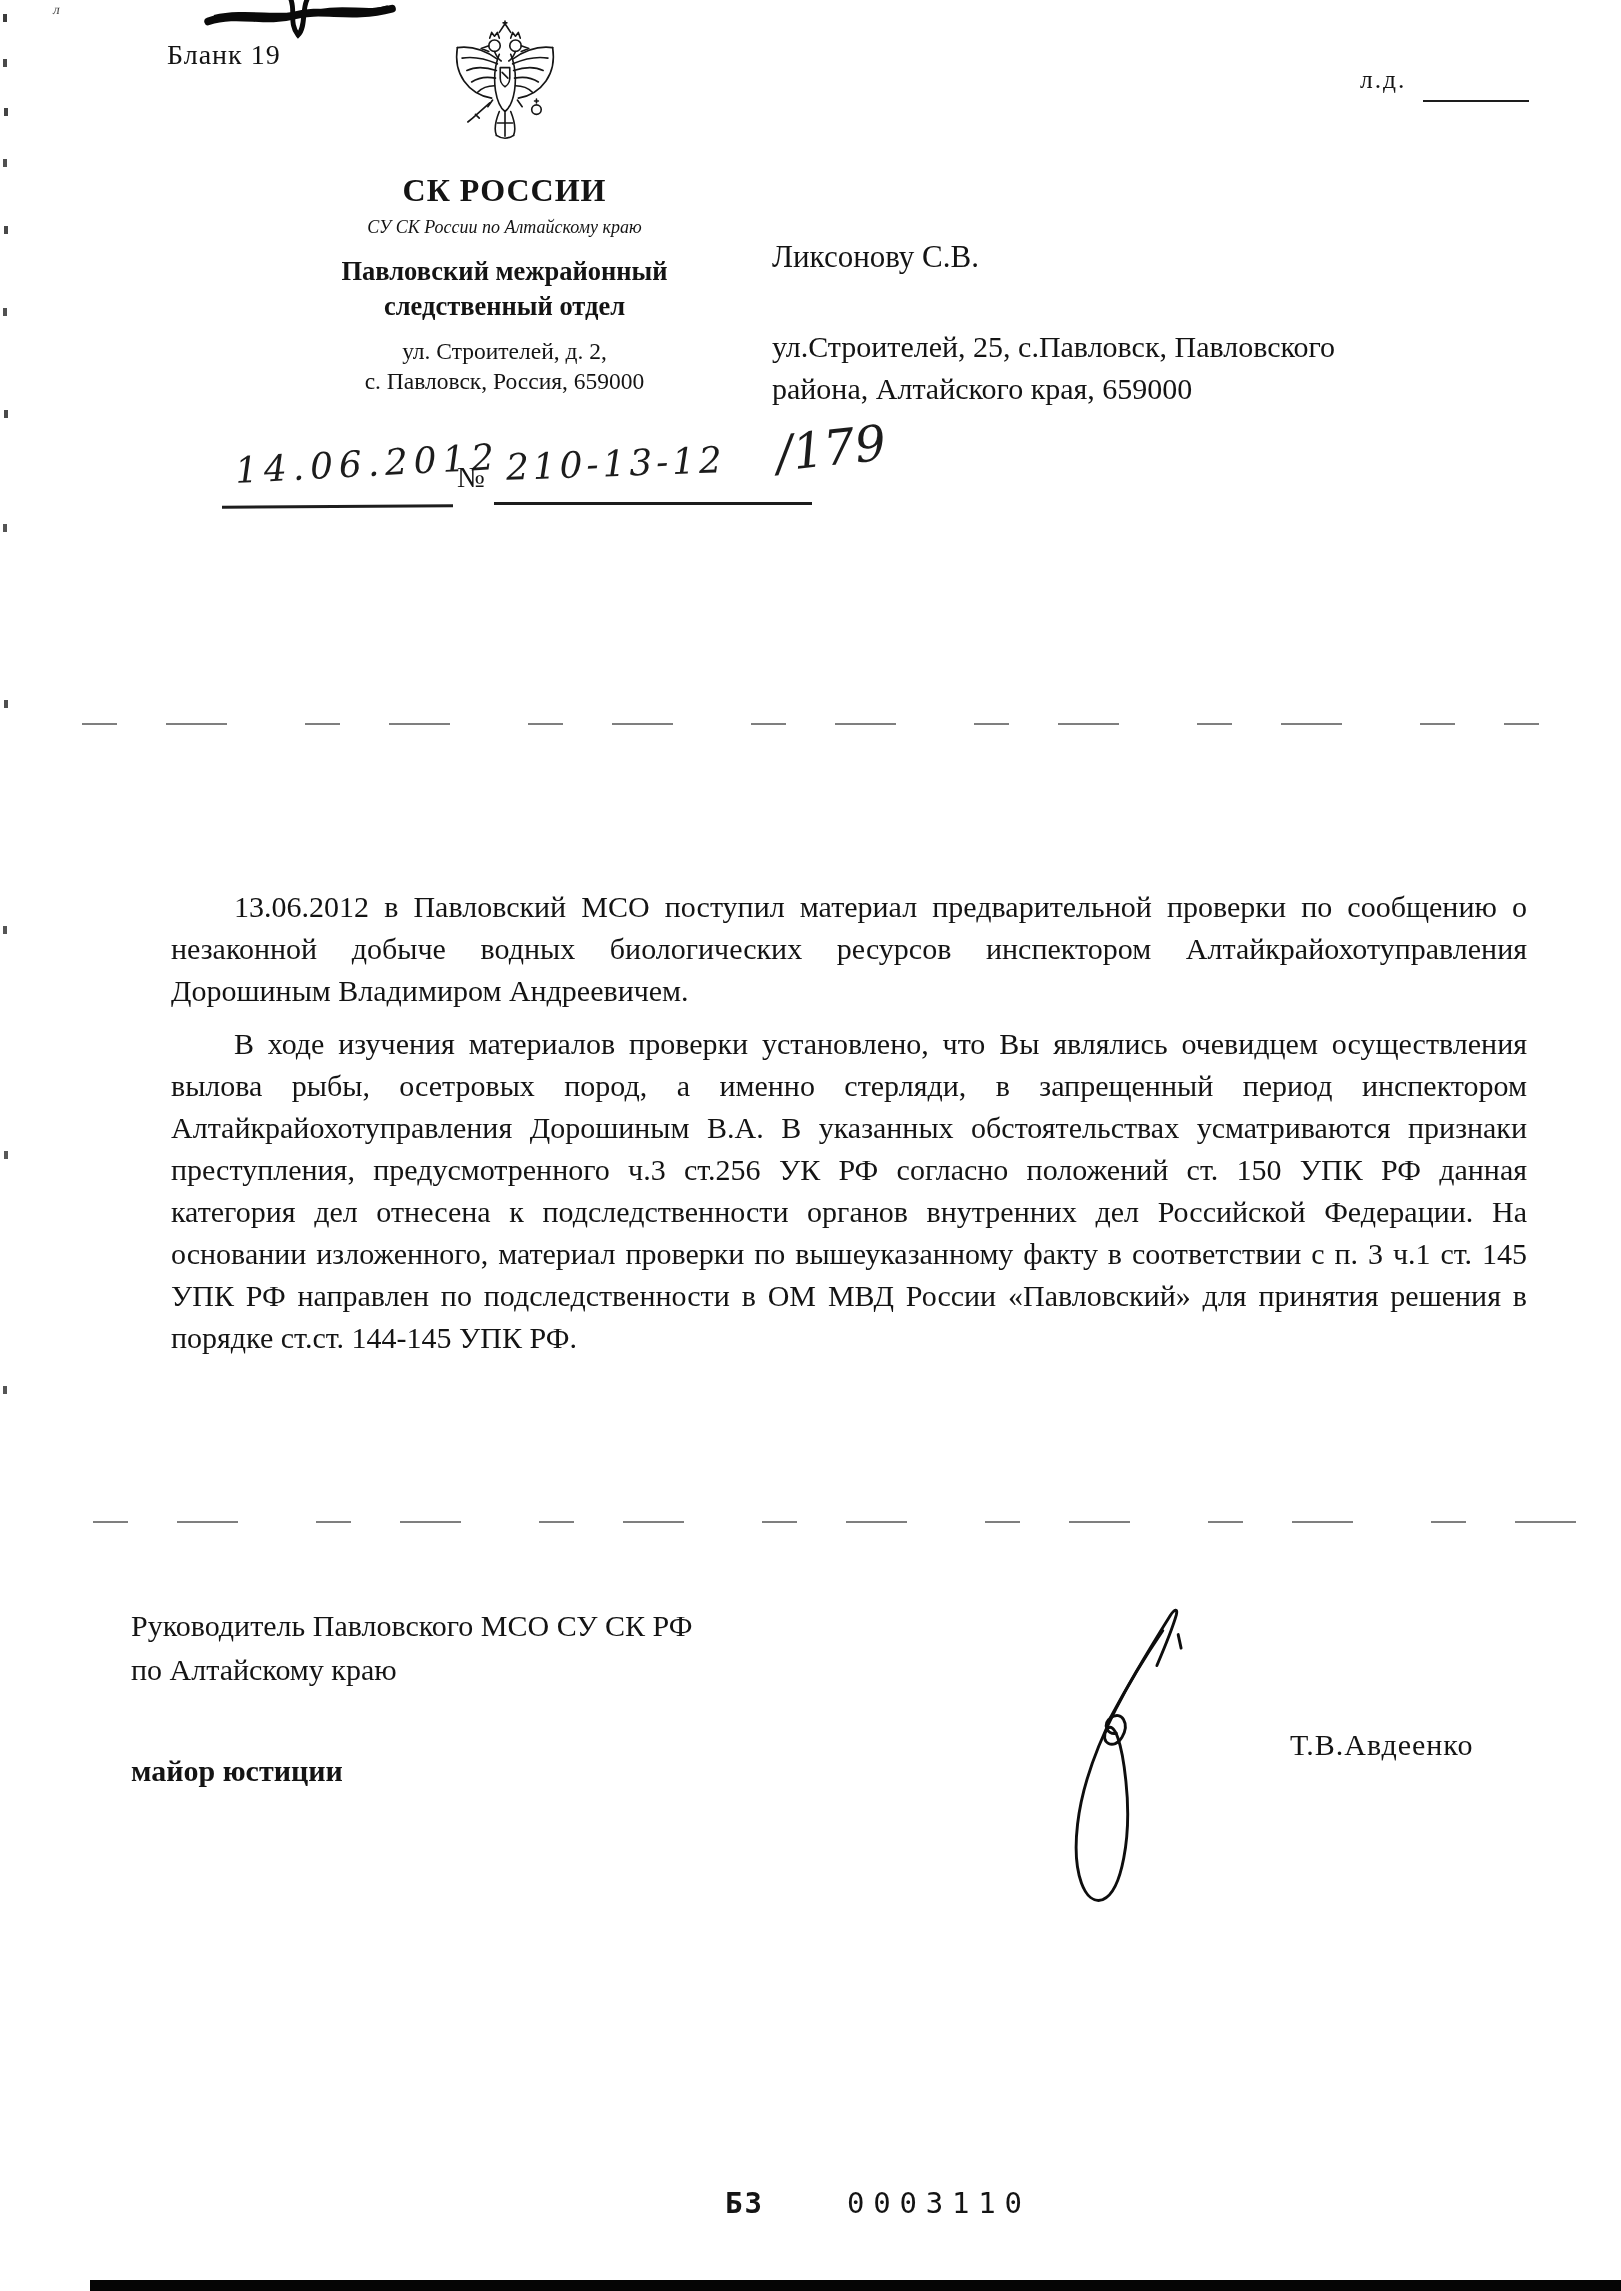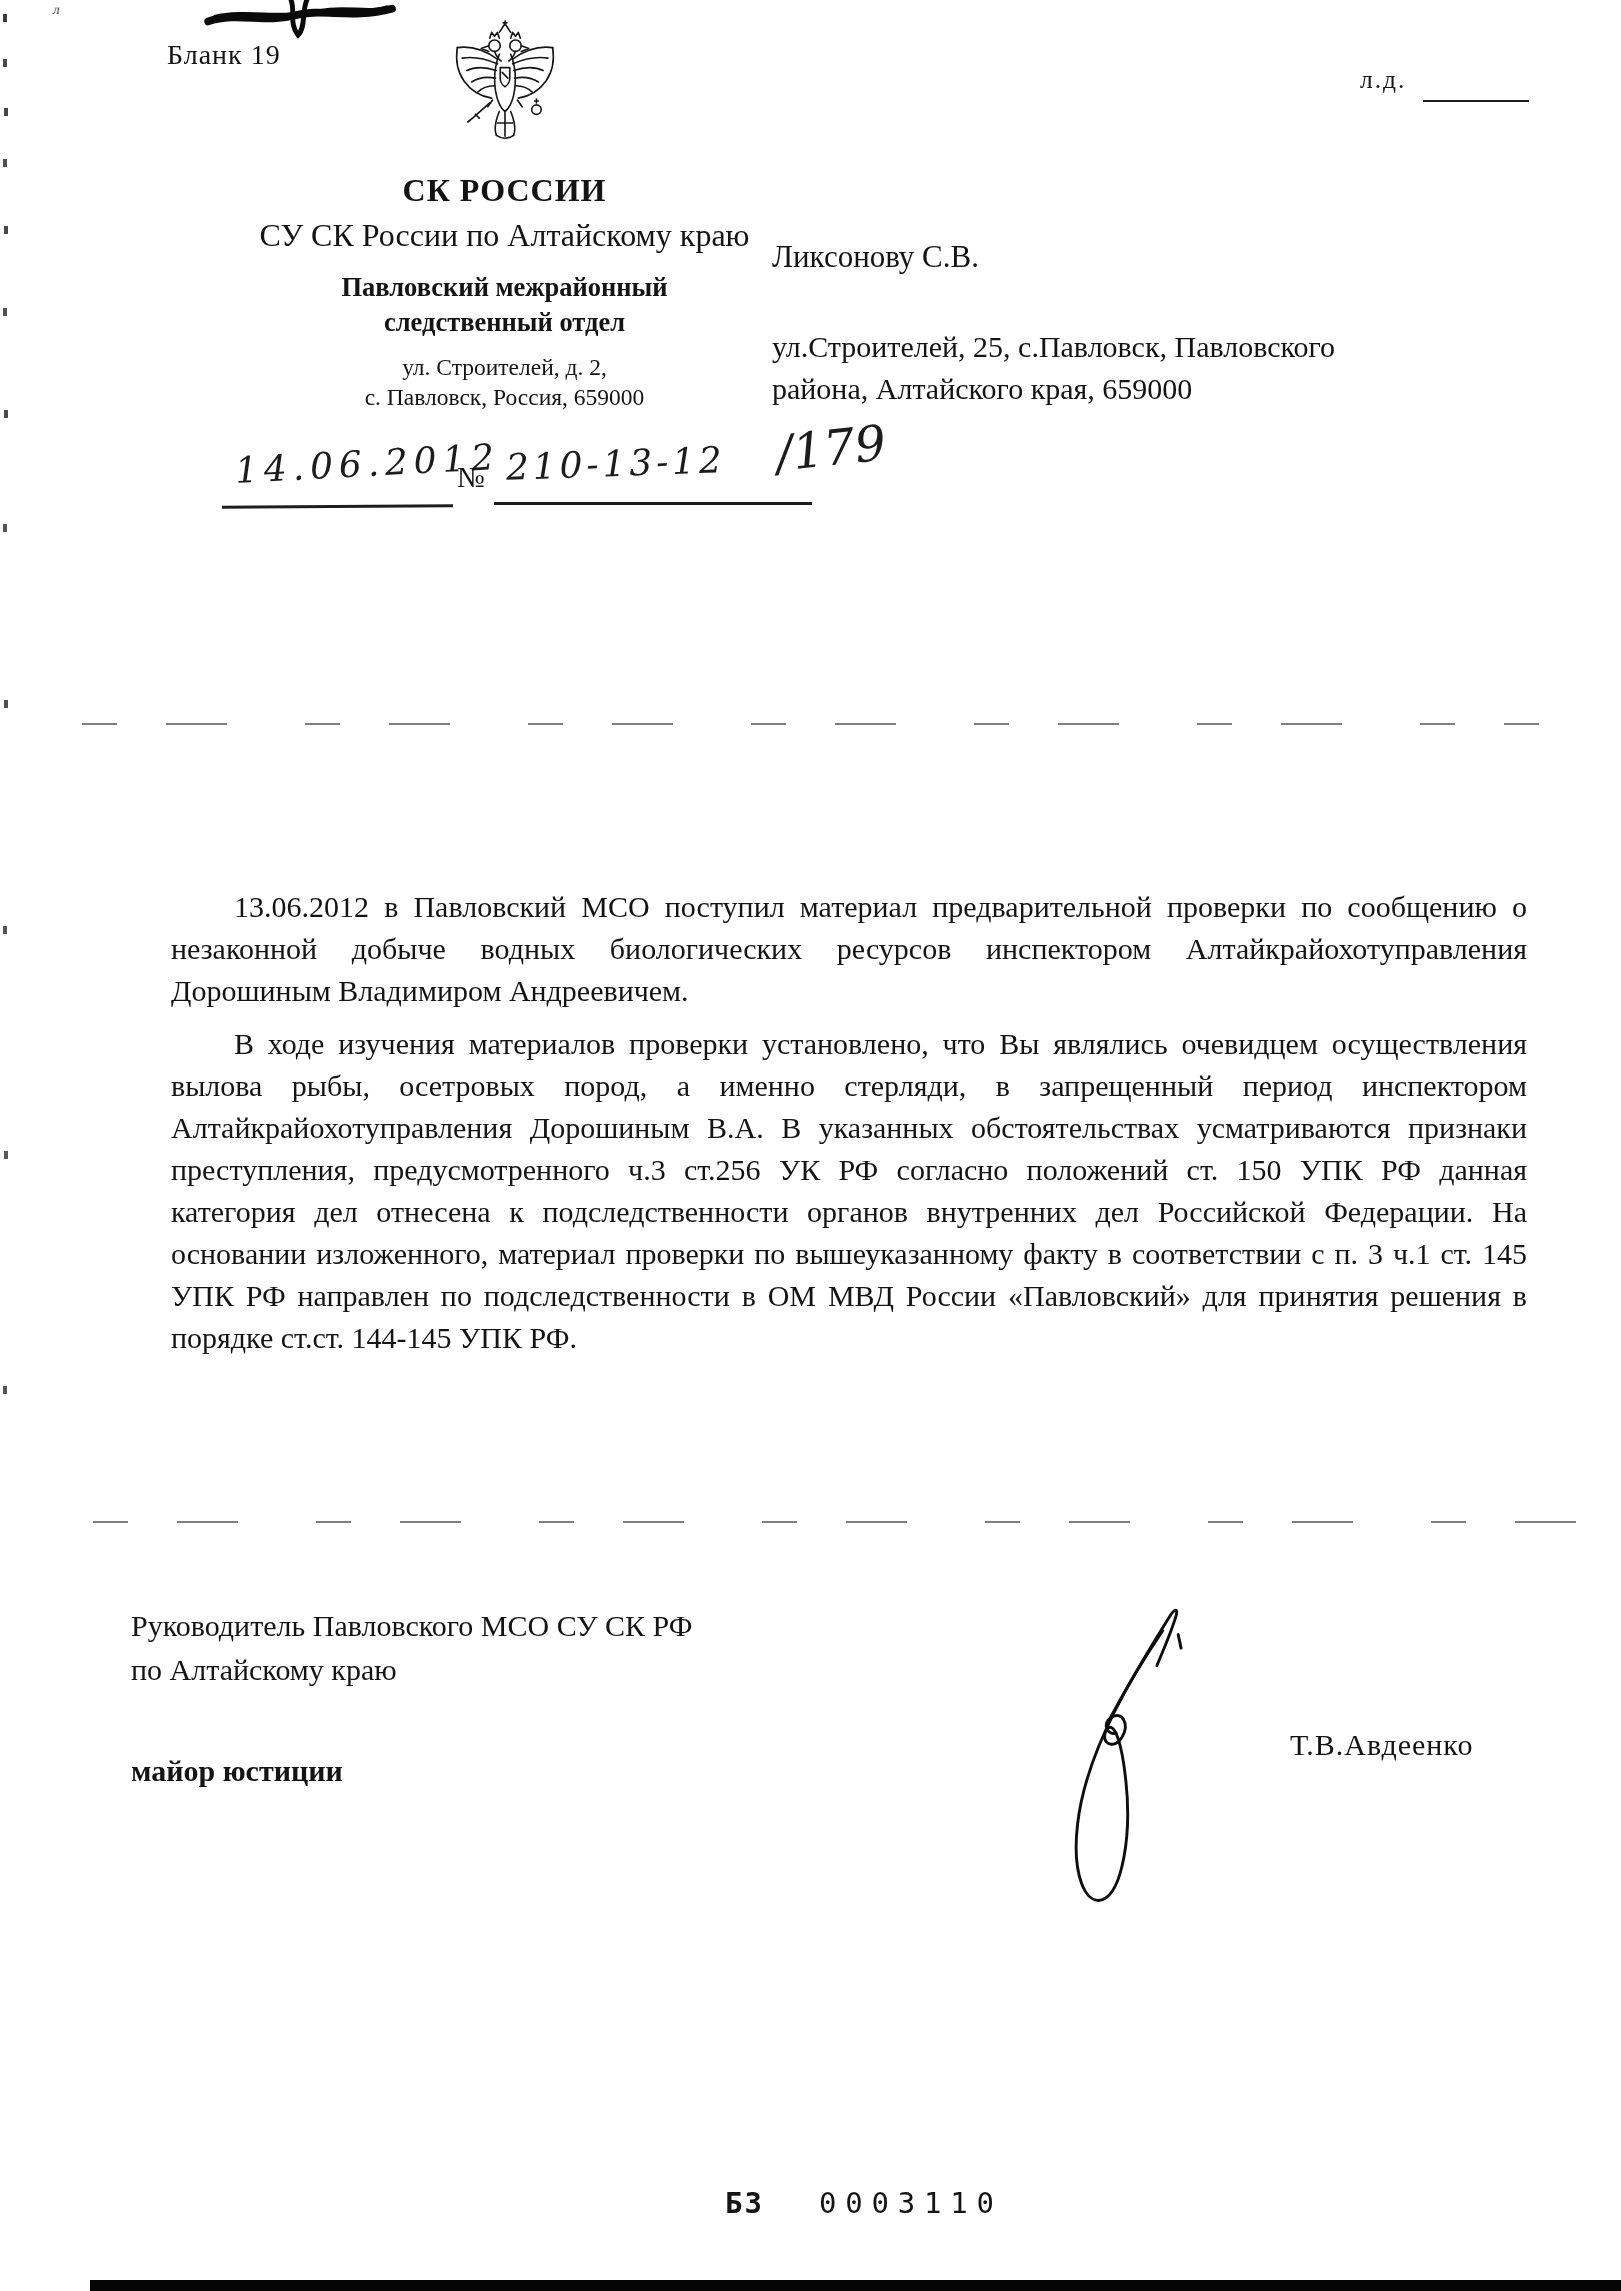--- a/index.html
+++ b/index.html
@@ -24,21 +24,21 @@
   .form-label{left:167px;top:39px;font-size:28px;letter-spacing:1px;}
 
   
   .sheet-label{left:1360px;top:65px;font-size:25.5px;letter-spacing:2px;}
   .sheet-line{left:1423px;top:100px;width:106px;height:2px;background:#1d1d1d;}
 
   
   .header-col{left:245px;top:19.6px;width:519px;text-align:center;}
   .emblem{width:116px;height:143px;display:inline-block;}
   .org{font-size:32px;font-weight:bold;letter-spacing:1px;margin-top:5.9px;}
-  .division{font-size:32px;margin-top:7.8px;}
+  .division{font-size:18px;margin-top:7.8px;font-style:italic;}
   .dept{font-size:26.5px;font-weight:bold;line-height:35px;margin-top:15.7px;}
   .sender-addr{font-size:23.5px;line-height:30px;margin-top:11.8px;}
 
   
   .recipient{left:772px;top:239px;width:745px;}
   .recipient-name{font-size:31px;}
   .recipient-addr{font-size:30px;line-height:42px;margin-top:51px;}
 
   
   .hand{font-family:"DejaVu Serif",serif;font-style:italic;color:#1c1c1c;}
@@ -58,21 +58,21 @@
   .body-text{left:160px;top:875px;width:1378px;font-size:30px;line-height:42px;text-align:justify;}
   .body-text p{margin:11px;text-indent:63px;}
 
   
   .signoff{left:131px;top:1604px;font-size:30px;line-height:44px;}
   .signoff .rank{margin-top:57px;display:block;font-weight:bold;}
   .signature{left:972px;top:1592px;width:304px;height:329px;}
   .signer-name{left:1290px;top:1721px;font-size:30px;letter-spacing:1px;margin-top:7px;}
 
   
-  .footer{left:725px;top:2186px;font-family:"DejaVu Sans Mono",monospace;font-size:29px;display:flex;gap:55px;}
+  .footer{left:725px;top:2186px;font-family:"DejaVu Sans Mono",monospace;font-size:29px;display:flex;gap:83px;}
   .footer .series{font-weight:bold;letter-spacing:2px;}
   .footer .number{letter-spacing:8.8px;}
 
   
   .edge-dots{left:2.9px;top:13.7px;width:3.9px;height:8.8px;background:#3c3c3c;
     box-shadow:0 45px 0 #4a4a4a,1px 94px 0 #444,0 145px 0 #505050,1px 212px 0 #484848,
                0 294px 0 #515151,1px 396px 0 #4a4a4a,0 510px 0 #555,1px 686px 0 #4f4f4f,
                0 912px 0 #555,1px 1137px 0 #585858,0 1372px 0 #555;}
   .bottom-bar{left:90px;top:2280px;width:1531px;height:11.8px;background:#050505;}
 </style>

